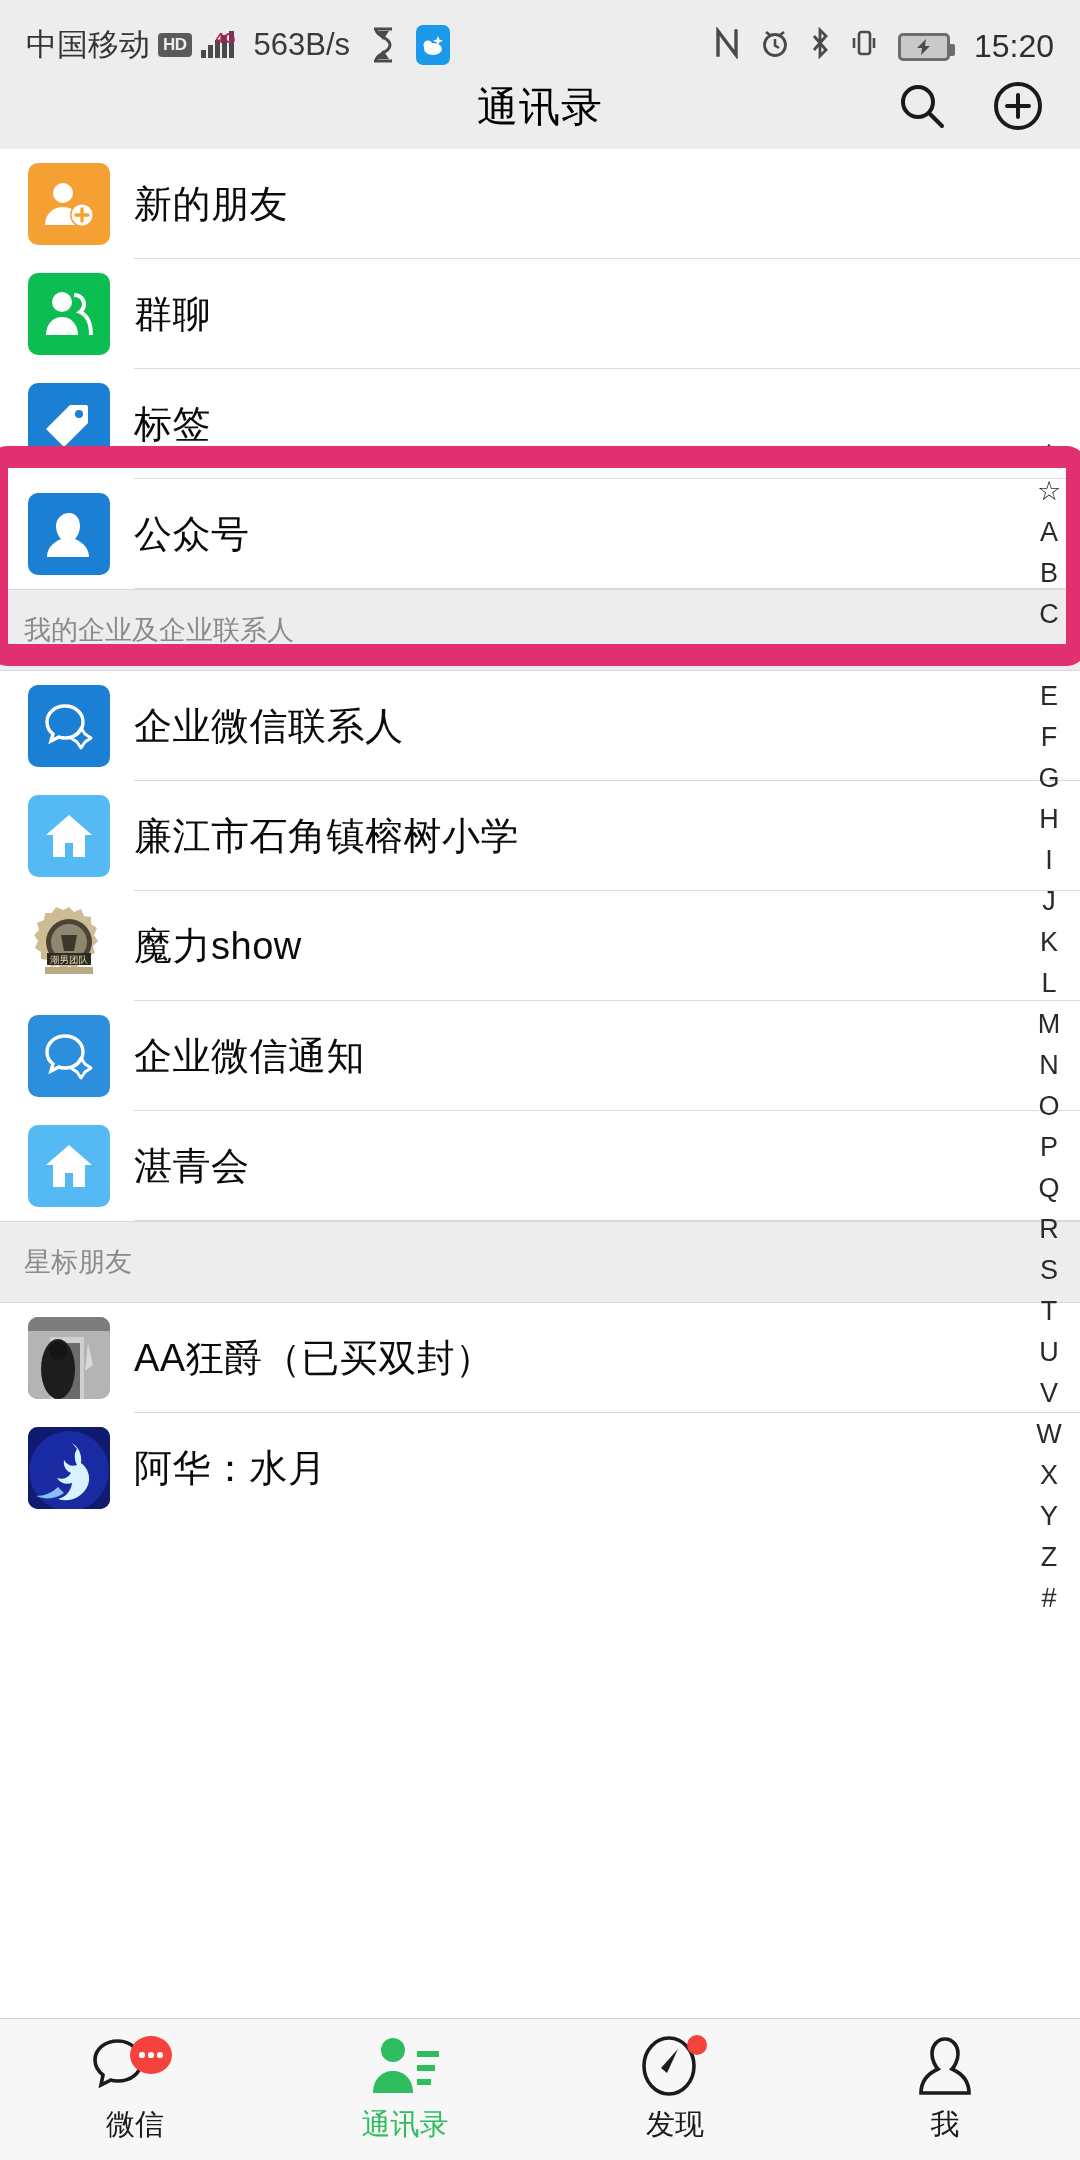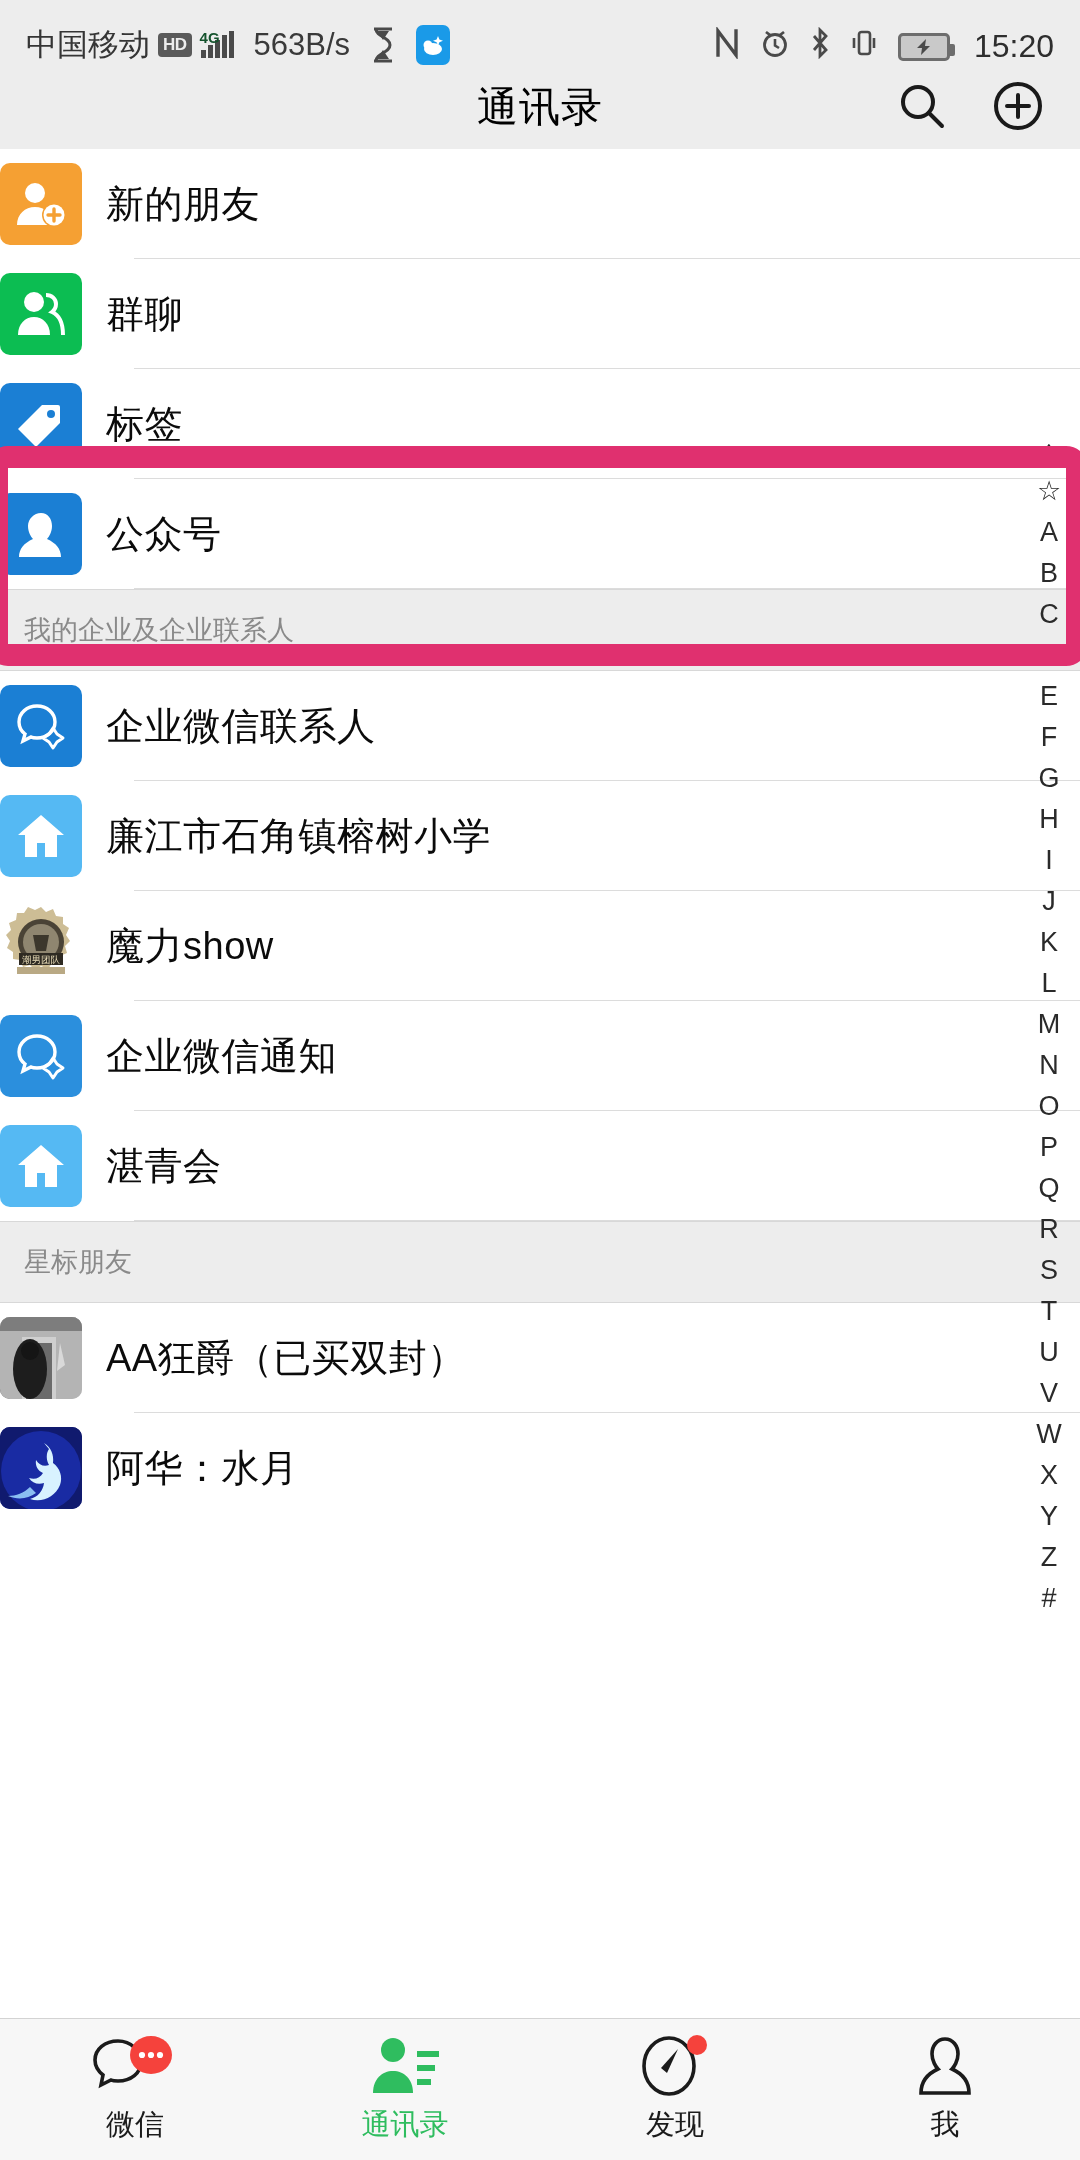--- a/index.html
+++ b/index.html
@@ -16,21 +16,21 @@
     height:66px; background:#ededed; display:flex; align-items:flex-end;
     padding:0 26px; color:#3a3a3a; font-size:30px; letter-spacing:0;
   }
   .sb-left{ display:flex; align-items:center; gap:8px; }
   .sb-carrier{ font-size:31px; color:#353535; }
   .hd-badge{
     background:#5a5a5a; color:#ededed; font-size:17px; font-weight:bold;
     border-radius:4px; padding:1px 5px; line-height:1.25; letter-spacing:-0.5px;
   }
   .sig-wrap{ display:flex; align-items:flex-end; gap:2px; position:relative; }
-  .g4{ font-size:15px; color:#14532d; position:absolute; top:-3px; left:0; font-weight:bold;}
+  .g4{ font-size:15px; color:#be185d; position:absolute; top:-3px; left:16px; font-weight:bold;}
   .bars{ display:flex; align-items:flex-end; gap:2px; height:26px; padding-left:1px;}
   .bars i{ display:block; width:5px; background:#4a4a4a; }
   .bars i:nth-child(1){height:8px}
   .bars i:nth-child(2){height:13px}
   .bars i:nth-child(3){height:18px}
   .bars i:nth-child(4){height:23px}
   .bars i:nth-child(5){height:27px}
   .sb-speed{ font-size:31px; margin-left:12px; color:#3a3a3a;}
   .sb-ico{ margin-left:12px; display:flex; align-items:center;}
   .sb-right{ margin-left:auto; display:flex; align-items:center; gap:20px; }
@@ -54,21 +54,21 @@
     height:83px;background:#ededed;display:flex;align-items:center;
     justify-content:center;position:relative;
   }
   .header-title{ font-size:41px;color:#000;font-weight:500;letter-spacing:1px;}
   .header-actions{ position:absolute;right:36px;top:0;height:83px;display:flex;align-items:center;gap:44px;}
 
   
   .list{ background:#fff; }
   .row{
     display:flex;align-items:center;height:110px;background:#fff;
-    position:relative;
+    padding-left:28px;position:relative;
   }
   .row .sep{
     position:absolute;left:134px;right:0;bottom:0;height:1px;background:#dcdcdc;
   }
   .row:last-child .sep{ display:none; }
   .avatar{
     width:82px;height:82px;border-radius:10px;flex:0 0 82px;
     display:flex;align-items:center;justify-content:center;overflow:hidden;
   }
   .row-label{ margin-left:24px;font-size:38px;color:#0b0b0b;letter-spacing:0.5px;}

